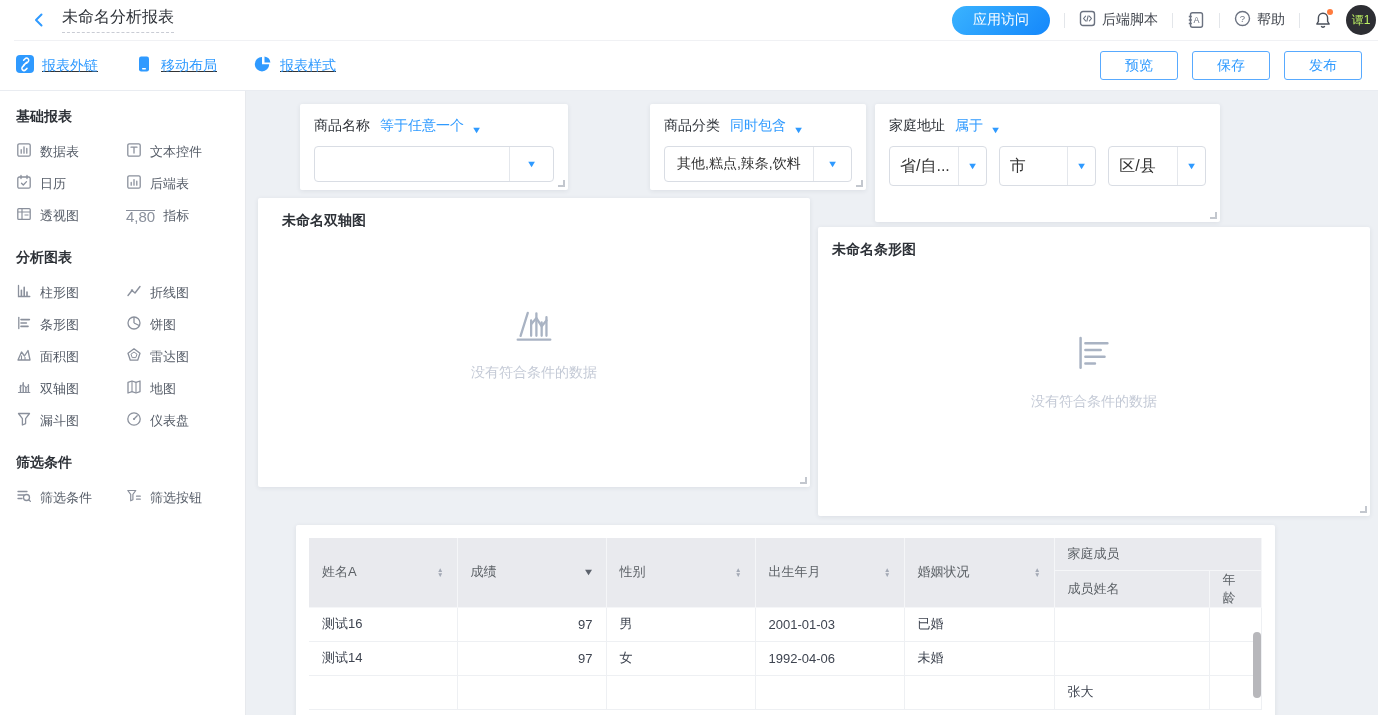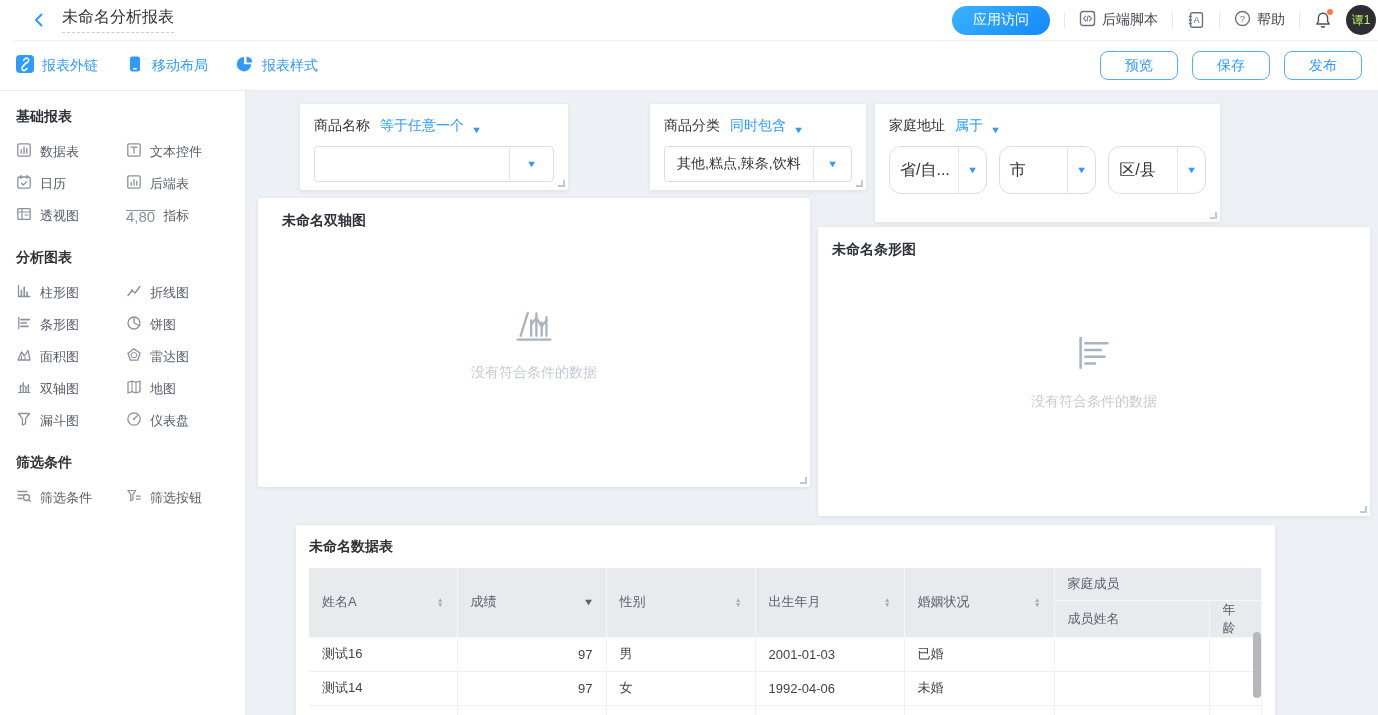--- a/index.html
+++ b/index.html
@@ -20,24 +20,24 @@
   .hbtn { display:flex; align-items:center; gap:6px; font-size:14px; color:#40454d; cursor:pointer; }
   .iconbtn { display:flex; align-items:center; cursor:pointer; }
   .bell { position:relative; display:flex; align-items:center; cursor:pointer; }
   .bell .dot { position:absolute; right:-1px; top:-2px; width:6px; height:6px; border-radius:50%; background:#ff7b3d; }
   .avatar { width:30px; height:30px; border-radius:50%; background:#2d2e33; color:#bef264; font-size:12px;
             display:flex; align-items:center; justify-content:center; cursor:pointer; }
 
   
   .toolbar { position:absolute; left:0; top:41px; width:1378px; height:50px; background:#fff;
              border-bottom:1px solid #e9ecf1; display:flex; align-items:center; justify-content:space-between; padding:0 16px; z-index:4; }
-  .tabs { display:flex; align-items:flex-end; gap:28px; }
+  .tabs { display:flex; align-items:flex-end; gap:37px;text-decoration:underline; }
   .tab { display:flex; align-items:center; gap:8px; font-size:14px; color:#2f9aff; cursor:pointer; }
   .actions { display:flex; align-items:center; gap:14px; }
-  .obtn { width:78px; height:29px; background:#fff; border:1px solid #58aaff; border-radius:8px;
+  .obtn { width:78px; height:29px; background:#fff; border:1px solid #58aaff; border-radius:3px;
           color:#2f9aff; font-size:14px; cursor:pointer; font-family:inherit;text-align:center; }
 
   
   .sidebar { position:absolute; left:0; top:91px; width:246px; height:624px; background:#fff;
              border-right:1px solid #e7e9ed; padding:17px 10px 0 16px; z-index:3; }
   .sec-title { font-size:14px; font-weight:bold; color:#2e3238; margin-bottom:16px; }
   .sec-grid { display:grid; grid-template-columns:110px 1fr; row-gap:13px; margin-bottom:24px; }
   .s-item { display:flex; align-items:center; gap:8px; font-size:13px; color:#565d68; height:19px; cursor:pointer; }
   .s-item svg { flex:none; }
   .metric-glyph { font-size:15px; color:#8a909c; border-top:1px solid #8a909c; line-height:11px; letter-spacing:0; }
@@ -53,21 +53,21 @@
   .frow { display:flex; align-items:center; gap:10px; font-size:14px; }
   .flabel { color:#2e3238; }
   .fcond { color:#2f9aff; cursor:pointer; display:flex; align-items:flex-end; gap:8px; }
   .caret { font-size:9px; transform:scaleX(1.25); display:inline-block; color:#2f9aff; }
   .selbox { position:relative; margin-top:11px; height:36px; border:1px solid #d9dde4; border-radius:4px;
             background:#fff; display:flex; align-items:center; font-size:14px; color:#333; }
   .selbox .val { padding-left:12px; white-space:nowrap; overflow:hidden; }
   .selcaret { position:absolute; right:0; top:0; bottom:0; display:flex; align-items:center; justify-content:center;
               border-left:1px solid #e4e7ec; }
   .fselgroup { display:flex; gap:12px; margin-top:11px; }
-  .fsel { position:relative; width:100px; height:48px; border:1px solid #d9dde4; border-radius:12px;
+  .fsel { position:relative; width:100px; height:40px; border:1px solid #d9dde4; border-radius:4px;
           display:flex; align-items:center; }
 
   
   .chcard { padding:14px; }
   .ch-title { font-size:14px; font-weight:bold; color:#2e3238; }
   .empty { position:absolute; left:0; right:0; top:50%; transform:translateY(-52%); text-align:center; }
   .empty .etxt { margin-top:14px; font-size:14px; color:#c4cad6; }
 
   
   .tcard { padding:13px 13px; }
@@ -418,21 +418,20 @@
                 <path d="M15 14.5 H38 M15 21.5 H31 M15 28.5 H35 M15 35.5 H25"></path>
               </g>
             </svg>
         </span>
         <div class="etxt">没有符合条件的数据</div>
       </div>
       <span class="rsz"></span>
     </div>
 
     <div class="card tcard" style="left:50px; top:434px; width:979px; height:300px;">
-      <div class="t-title">未命名数据表</div>
       <table class="grid">
         <colgroup>
           <col style="width:148px">
             <col style="width:149px">
             <col style="width:149px">
           <col style="width:149px">
             <col style="width:150px">
             <col style="width:155px">
             <col style="width:52px">
         </colgroup>

